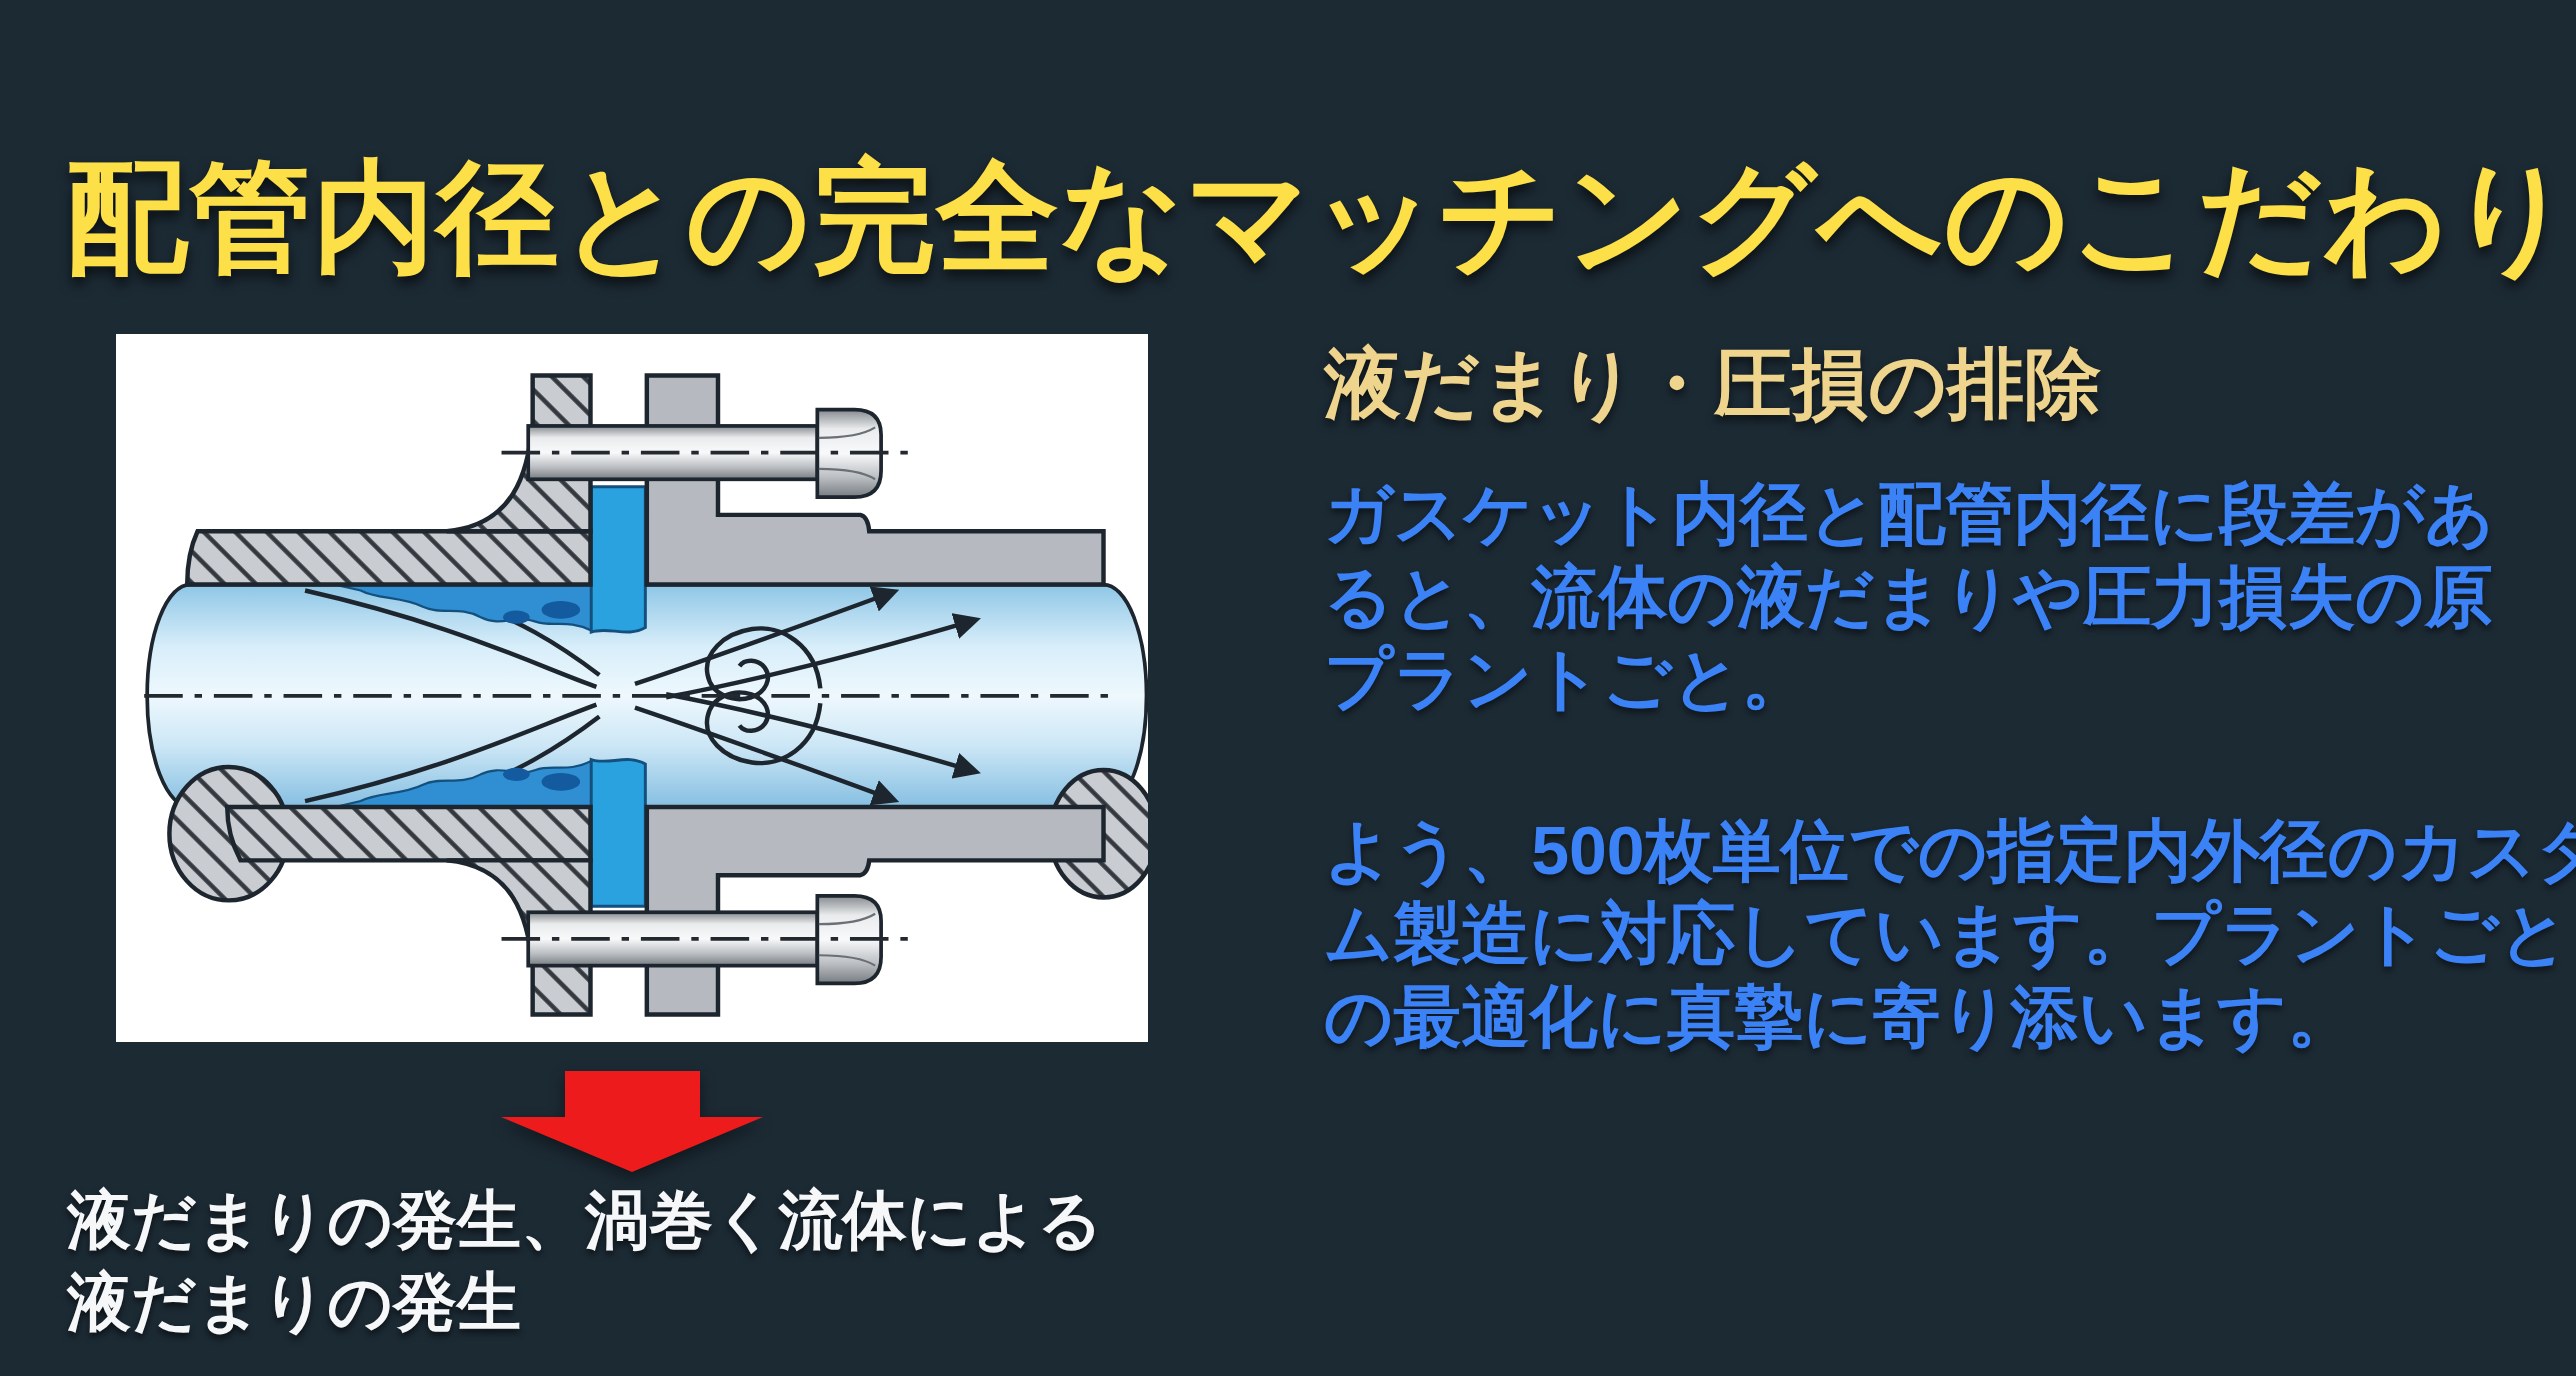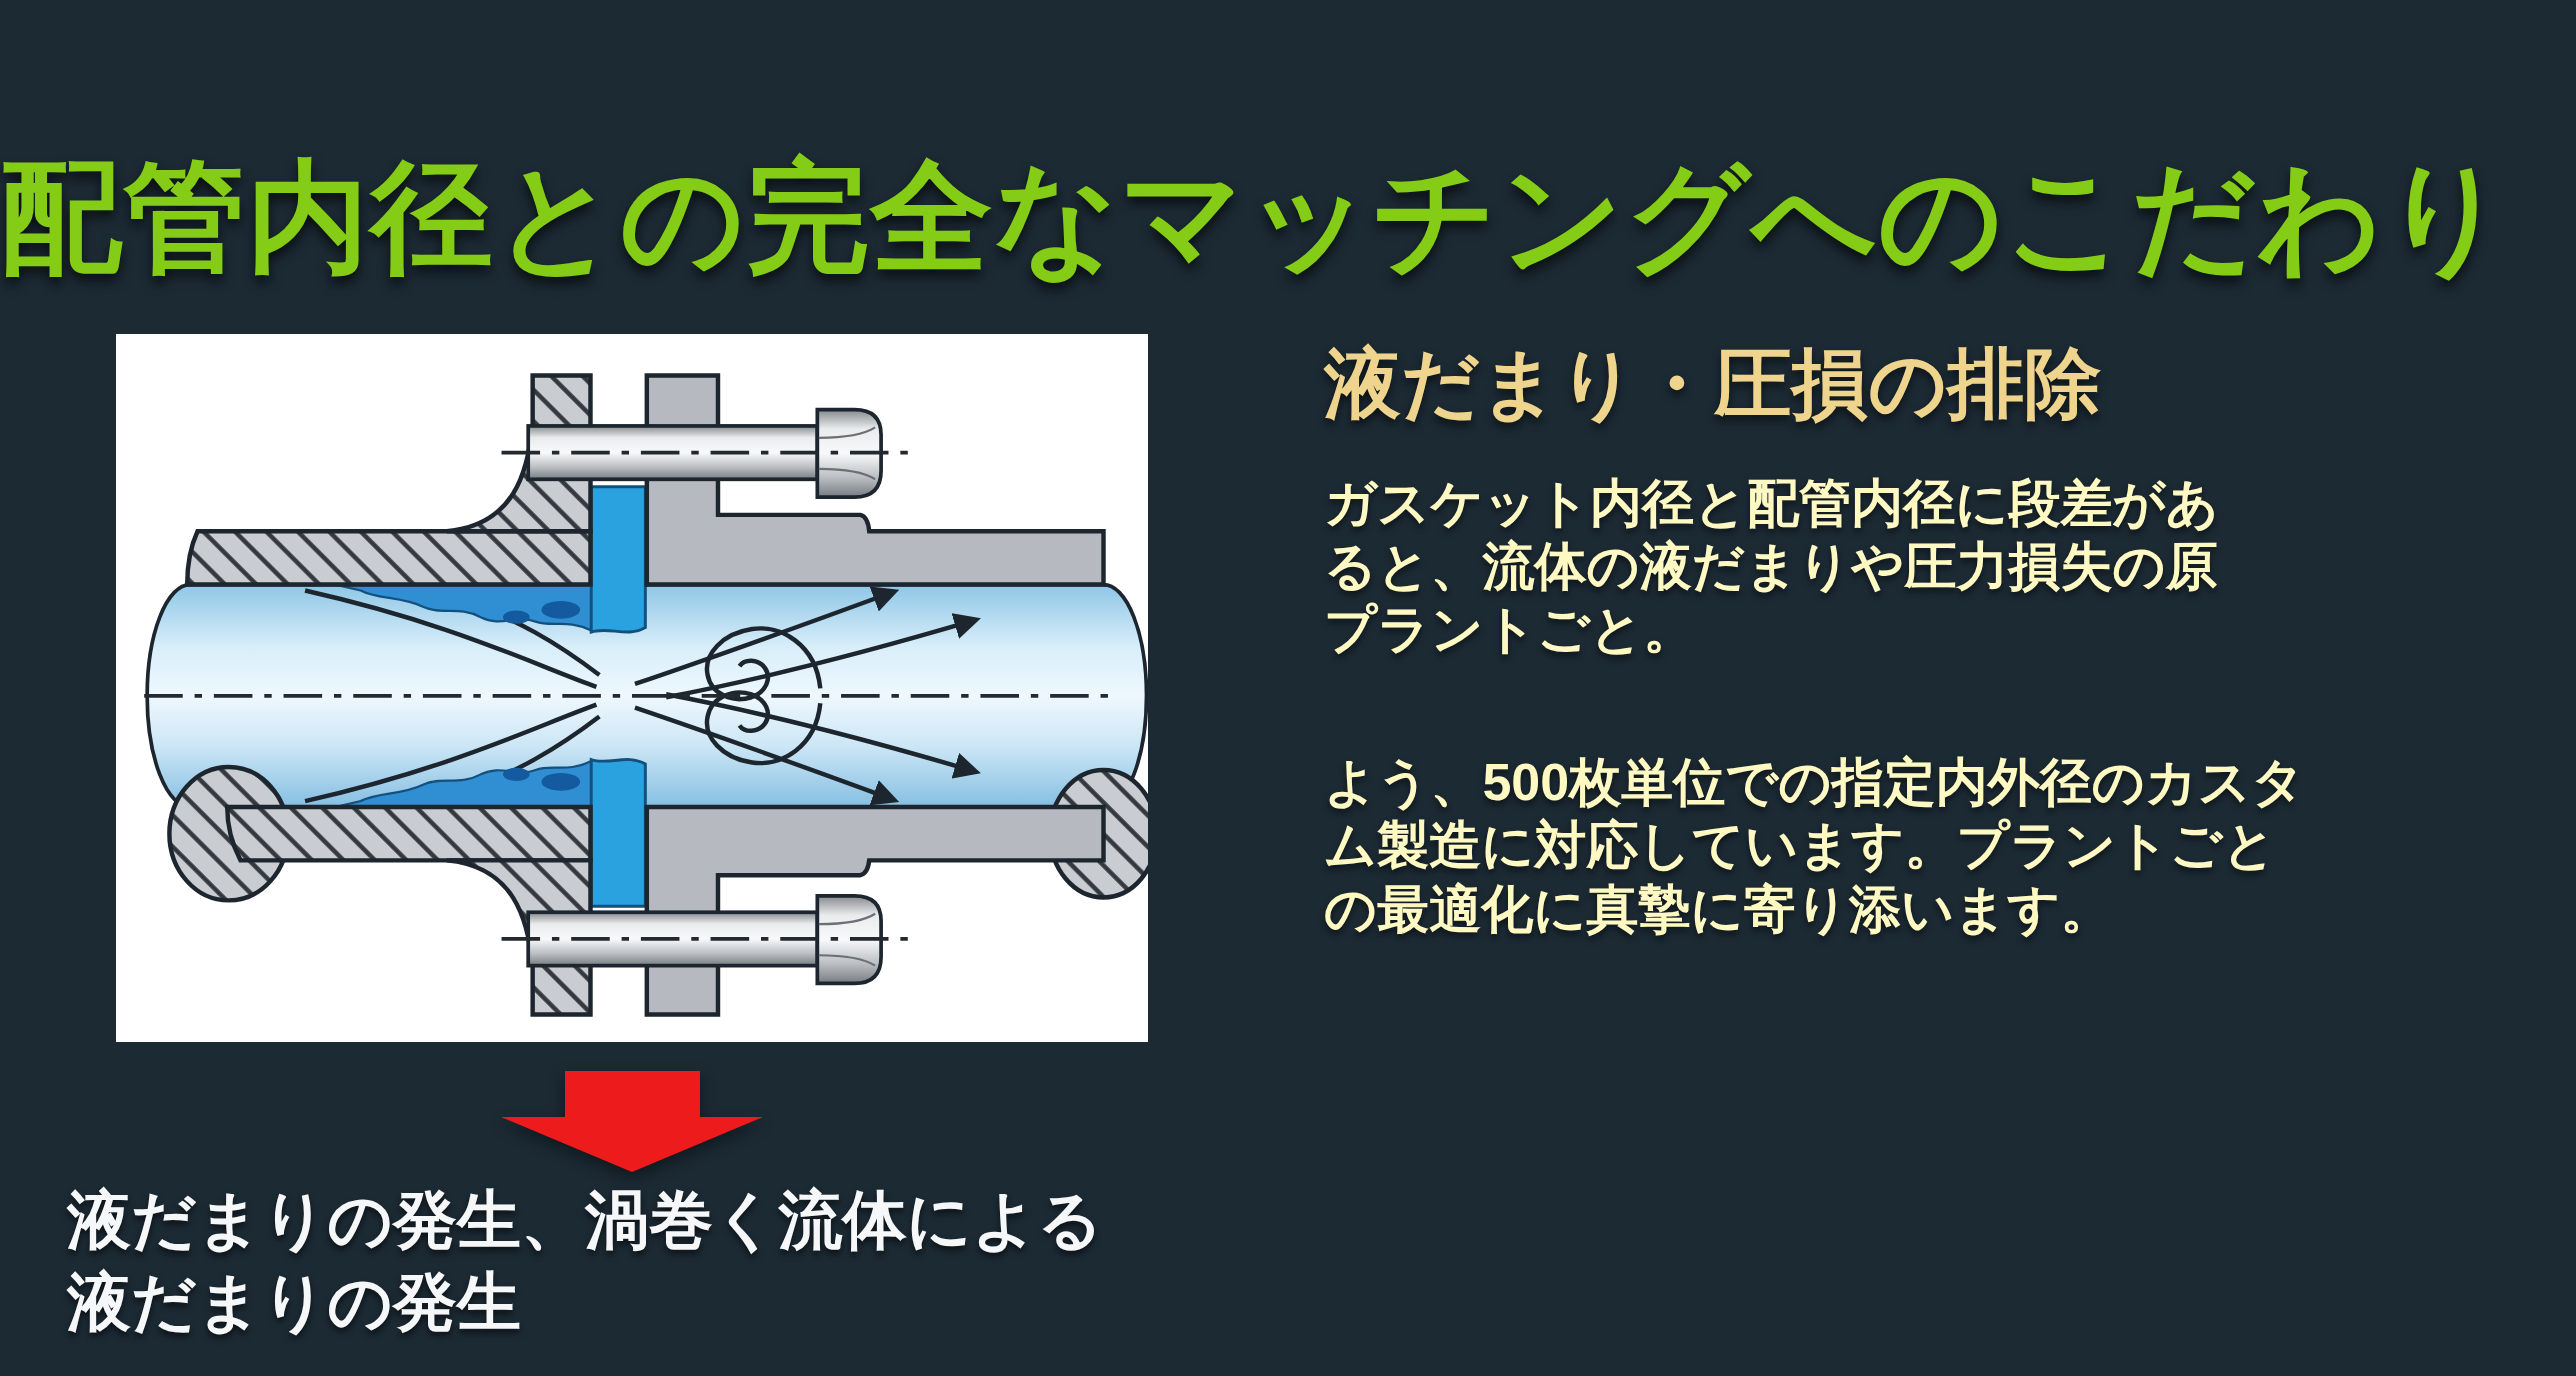--- a/index.html
+++ b/index.html
@@ -6,24 +6,24 @@
   body{
     width:2576px;height:1377px;
     background:#1c2a34;
     position:relative;
     overflow:hidden;
     font-family:"Liberation Sans","DejaVu Sans",sans-serif;
   }
   .abs{position:absolute;}
   #title{
     left:0;right:0;top:55px;
-    text-align:left;
+    text-align:right;
     font-size:122px;
     font-weight:700;
-    color:#84cc16;
+    color:#fde047;
     letter-spacing:1.5px;
     text-shadow:0 6.7px 12px rgba(0,0,0,.65);
     white-space:nowrap;
   }
   #panel{
     left:116px;top:334px;width:1032px;height:708px;
     background:#ffffff;
     border-radius:3px;
   }
   #panel svg{display:block;width:100%;height:100%;}
@@ -55,23 +55,23 @@
   #text-column h2{
     margin:0 0 44px 0;
     font-size:77px;line-height:1.15;
     font-weight:700;
     color:#eed48c;
     text-shadow:0 5.2px 8.2px rgba(0,0,0,.6);
     white-space:nowrap;
   }
   #text-column .body{
     margin:0 0 89px 0;
-    font-size:52px;line-height:1.22;
+    font-size:68px;line-height:1.22;
     font-weight:600;
-    color:#fef9c3;
+    color:#3b82f6;
     text-shadow:0 4.4px 6.7px rgba(0,0,0,.55);
   }
   .tline{white-space:nowrap;}
 </style>
 </head>
 <body>
 
 <h1 id="title" class="abs">配管内径との完全なマッチングへのこだわり</h1>
 
 <div id="panel" class="abs">

